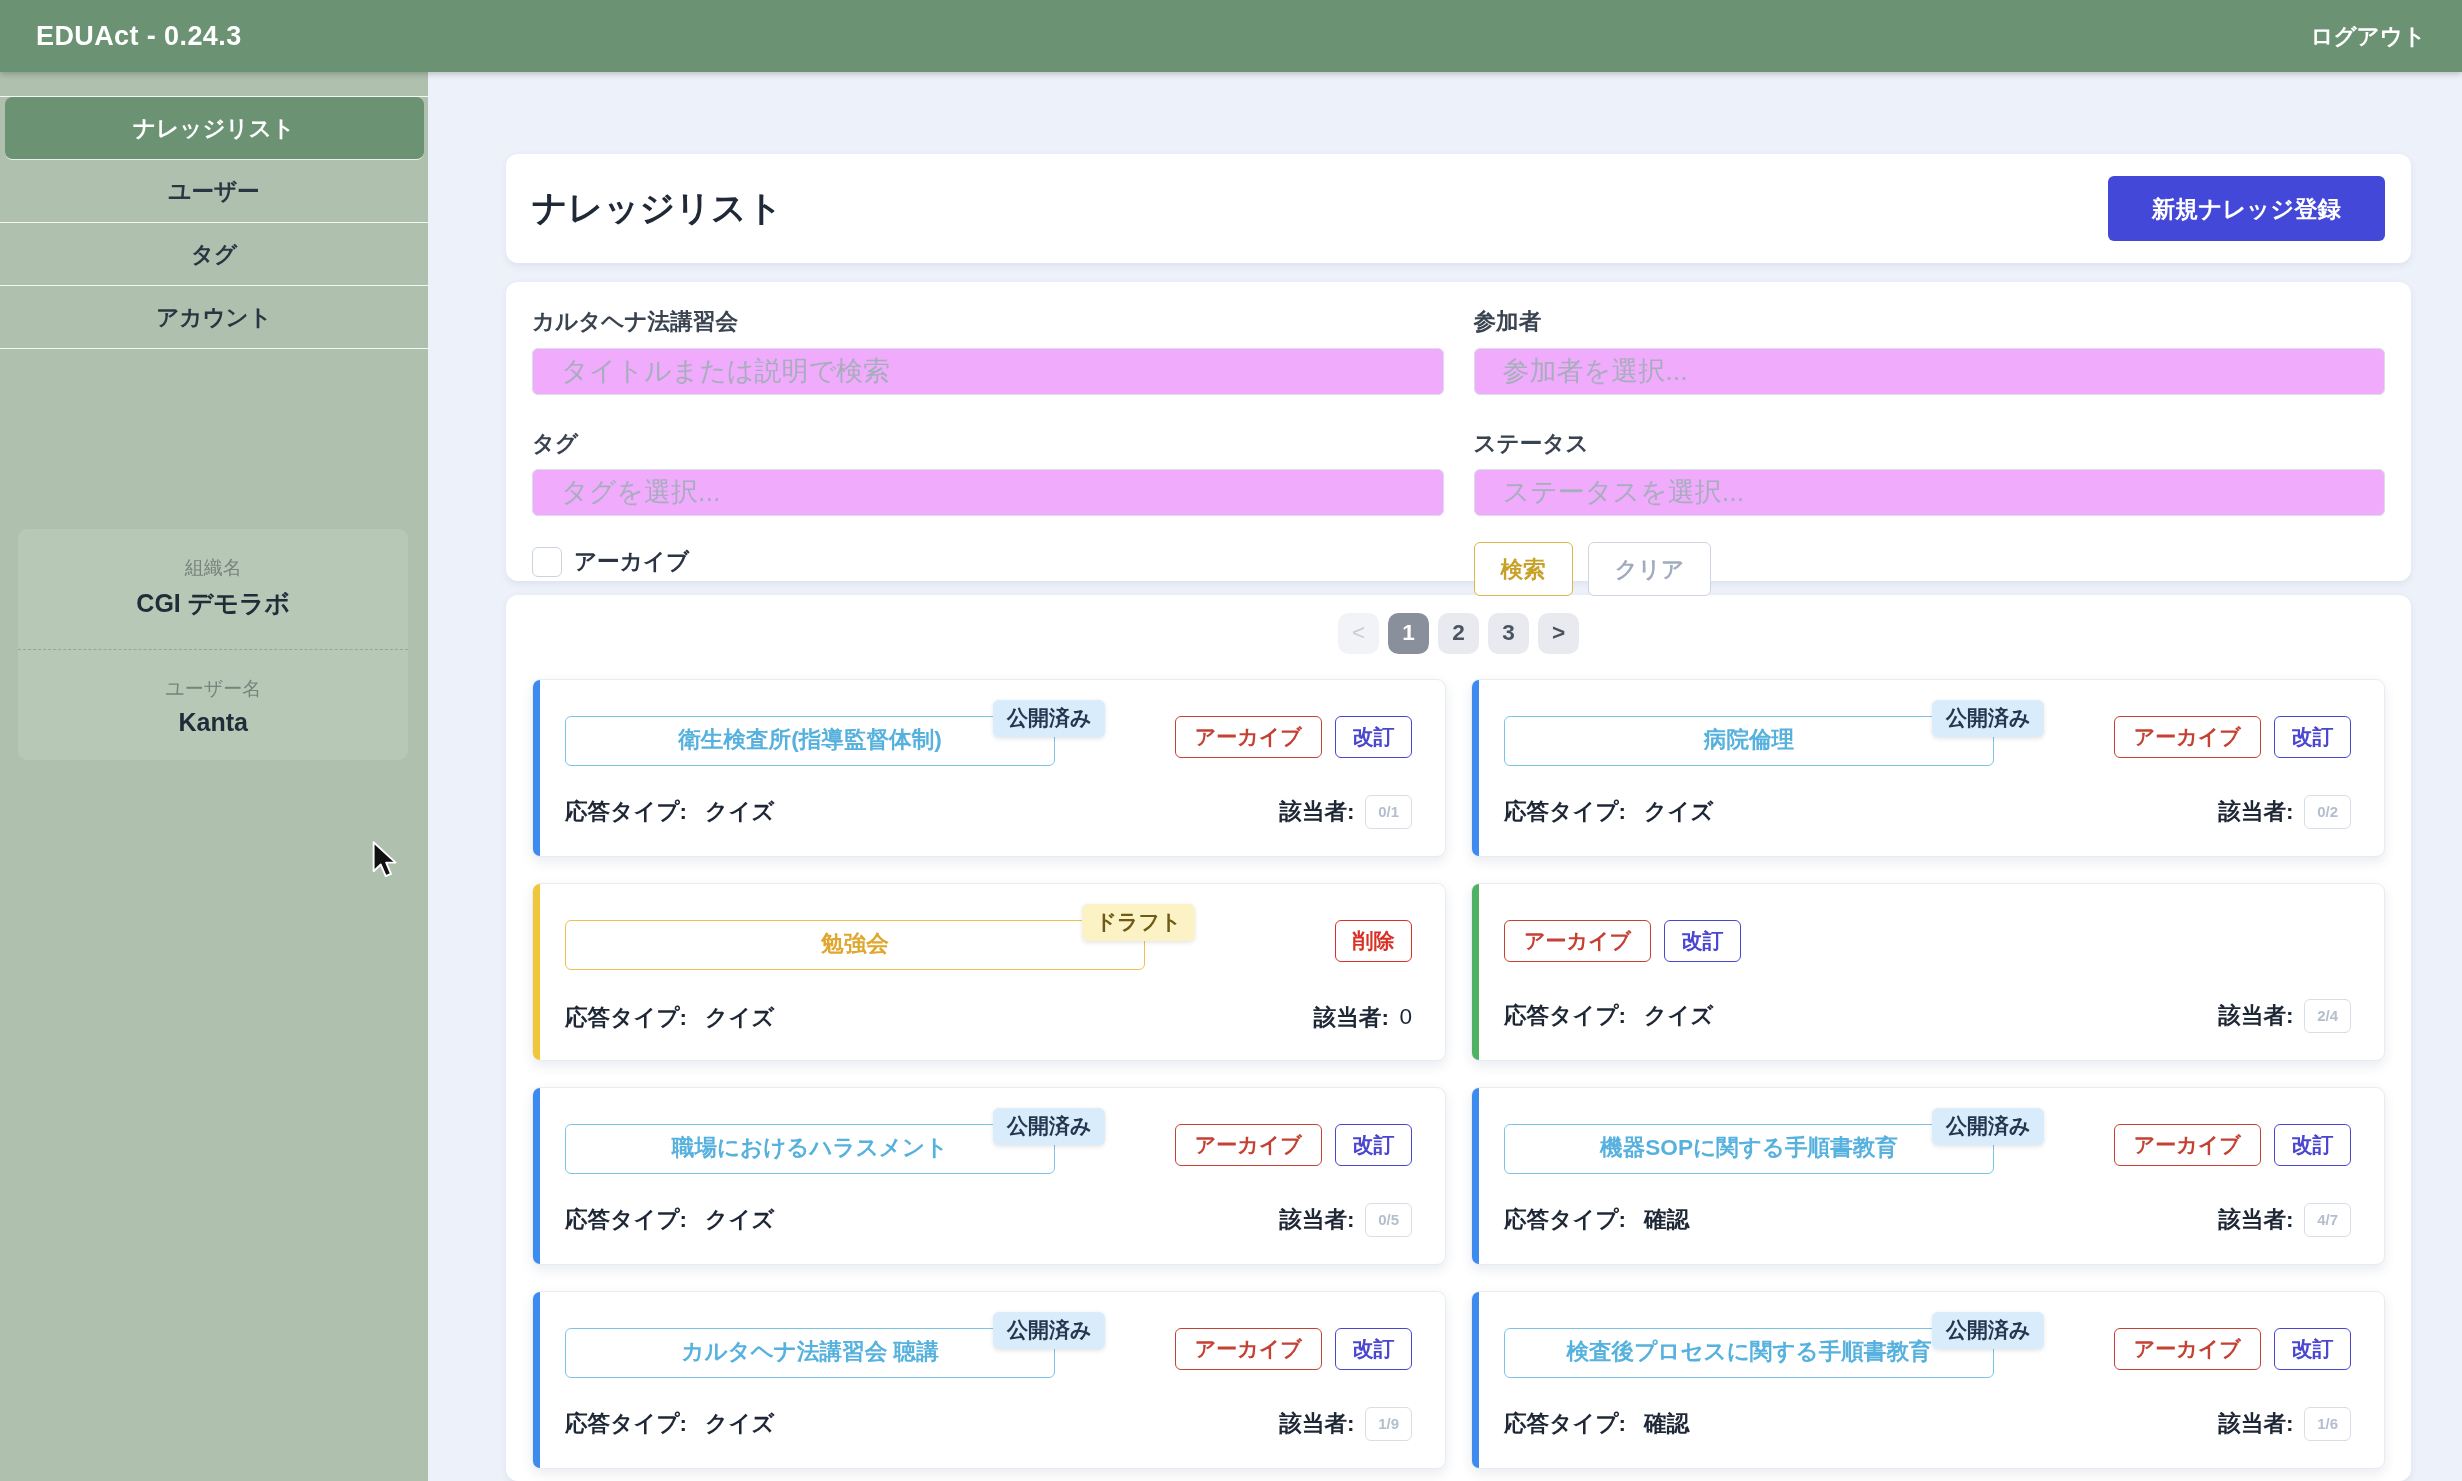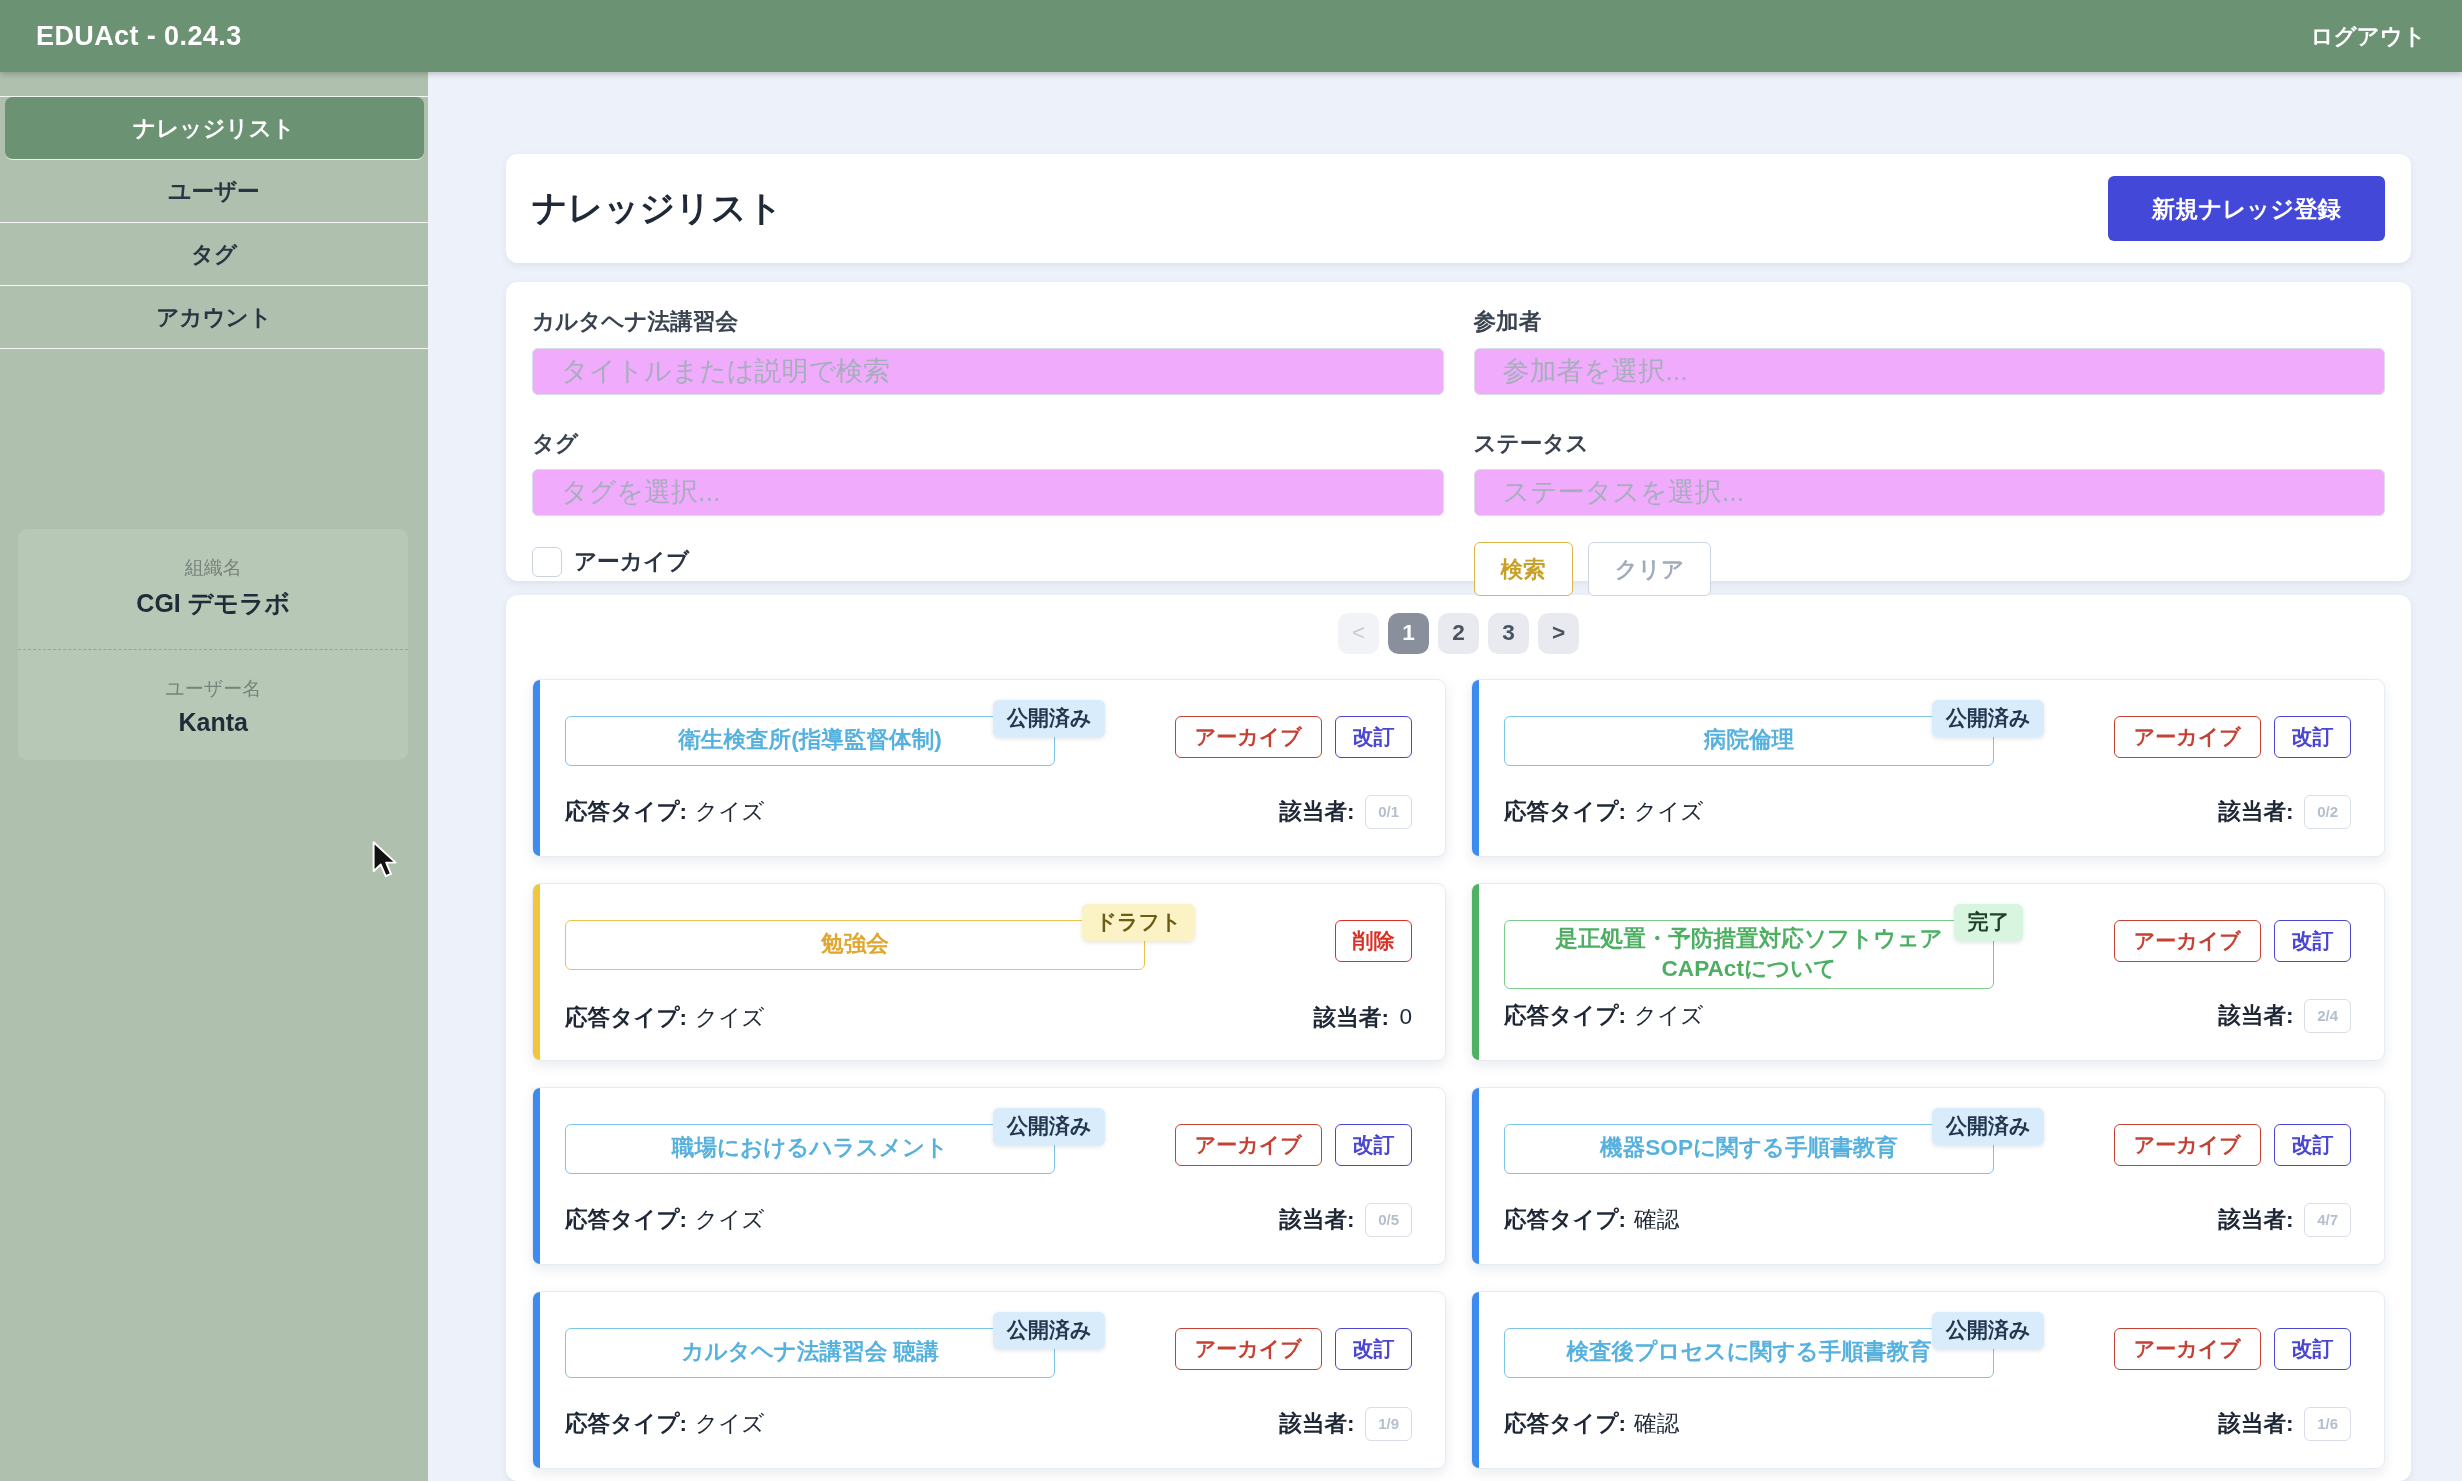--- a/index.html
+++ b/index.html
@@ -134,21 +134,21 @@
   .btn-archive { border:1.5px solid #C44134; color:#C44134; padding:0 19px; }
   .btn-revise  { border:1.5px solid #4A46D0; color:#4A46D0; padding:0 16.6px; }
   .btn-delete  { border:1.5px solid #D93025; color:#D93025; padding:0 16.6px; }
 
   .card-bottom {
     position:absolute; left:32px; right:33px; bottom:27px;
     display:flex; justify-content:space-between; align-items:center;
     font-size:22.6px; color:#1E2735;
   }
   .resp b { font-weight:700; }
-  .resp span { margin-left:8px; font-weight:400; }
+  .resp span { margin-left:18px; font-weight:700; }
   .appl { display:flex; align-items:center; }
   .appl b { margin-right:10.5px; }
   .appl-box {
     border:1.5px solid #D8DDE6; border-radius:6px; padding:7.5px 12px;
     font-size:15px; font-weight:700; color:#B4BECC; background:#fff;
   }
   .appl-plain { font-size:22.6px; color:#1E2735; }
 
   .mouse-cursor { position:absolute; left:371px; top:841px; z-index:50; pointer-events:none; }
 </style>
@@ -278,24 +278,20 @@
           <div class="appl">
               <b>該当者:</b>
               <span class="appl-plain">0</span>
             </div>
         </div>
       </article>
 
       <article class="kcard done">
         <span class="accent"></span>
         <div class="card-top">
-          <div class="title-wrap">
-            <button class="title-btn">是正処置・予防措置対応ソフトウェアCAPActについて</button>
-            <span class="badge">完了</span>
-          </div>
           <div class="actions">
             <button class="btn-archive">アーカイブ</button>
             <button class="btn-revise">改訂</button>
           </div>
         </div>
         <div class="card-bottom">
           <div class="resp"><b>応答タイプ:</b><span>クイズ</span></div>
           <div class="appl">
               <b>該当者:</b>
               <span class="appl-box">2/4</span>

